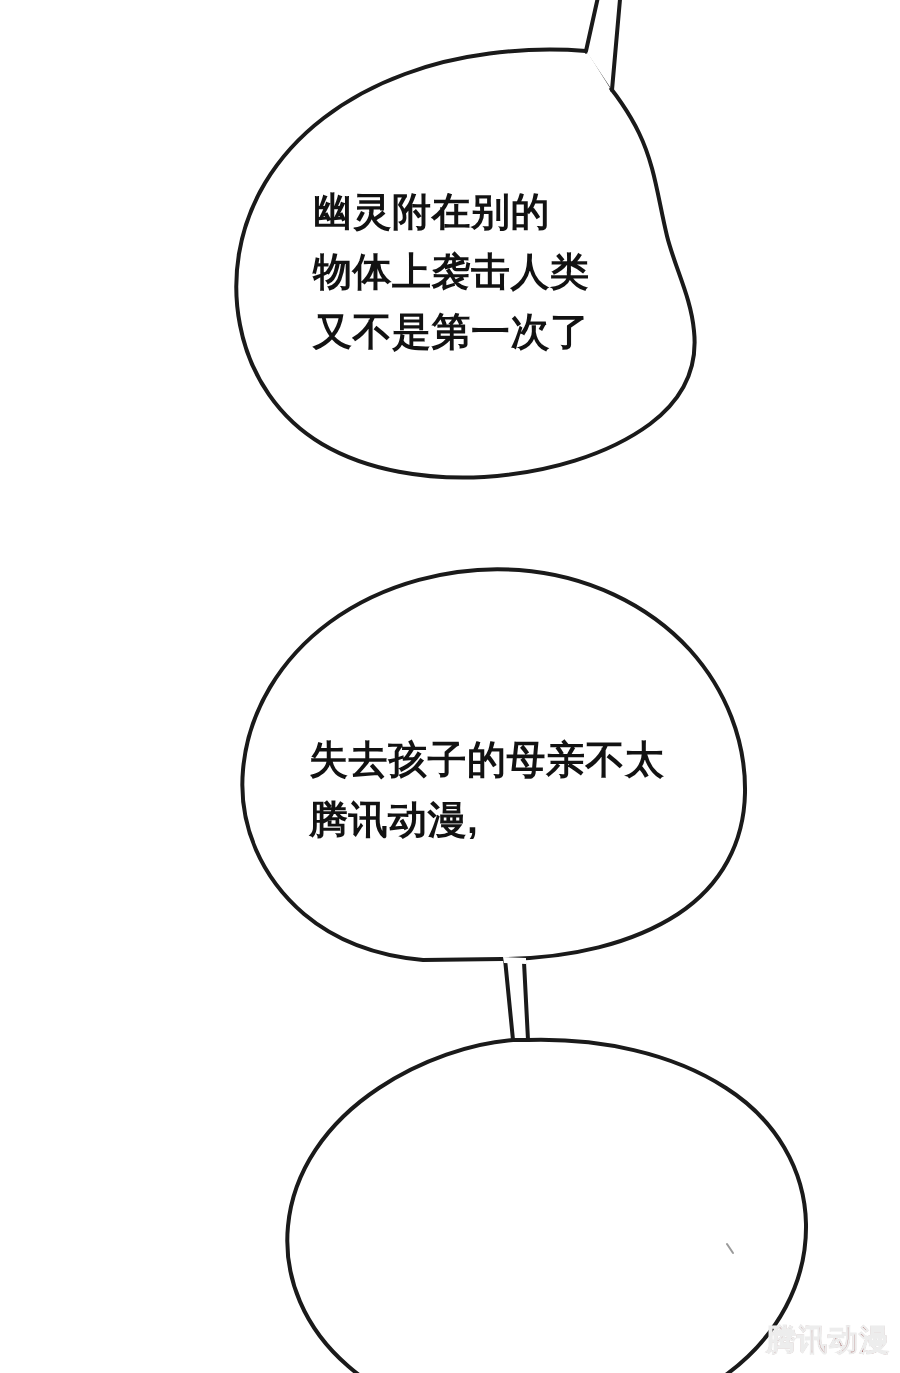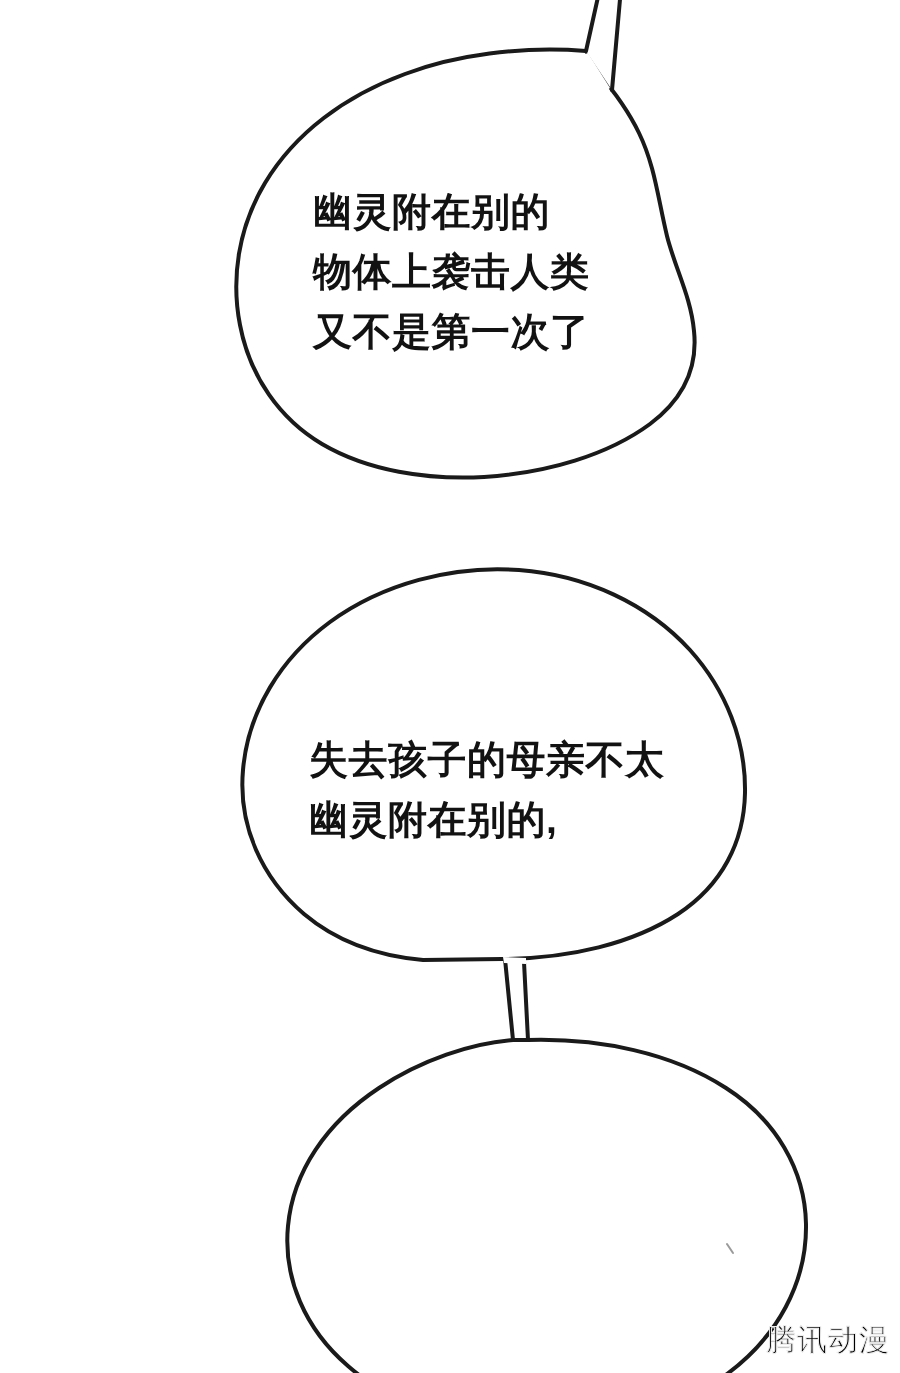--- a/index.html
+++ b/index.html
@@ -37,23 +37,23 @@
   }
   #text-bubble-1 { left: 313px; top: 182px; }
   #text-bubble-2 { left: 309px; top: 730px; }
   #text-bubble-3 { left: 414px; top: 1118px; }
 
   .wm {
     position: absolute;
     right: 10px;
     bottom: 12px;
     font-size: 30px;
-    font-weight: normal;
+    font-weight: bold;
     letter-spacing: 1px;
-    color: #000000;
+    color: #7f1d1d;
     -webkit-text-stroke: 1px #ededed;
     font-family: "DejaVu Sans", "Liberation Sans", sans-serif;
     user-select: none;
     margin-top: 12px;
   }
 </style>
 </head>
 <body>
 
 <div id="page">
@@ -109,18 +109,18 @@
 
     <path fill="none" stroke="#9a9a9a" stroke-width="2" stroke-linecap="round" d="M 727 1244 L 733 1253"></path>
 
   </svg>
 
   <div id="text-bubble-1" class="bubble-text">幽灵附在别的
 物体上袭击人类
 又不是第一次了</div>
 
   <div id="text-bubble-2" class="bubble-text">失去孩子的母亲不太
-幽灵附在别的,</div>
+腾讯动漫,</div>
 
 
   <div class="wm">腾讯动漫</div>
 
 </div>
 
 </body></html>

